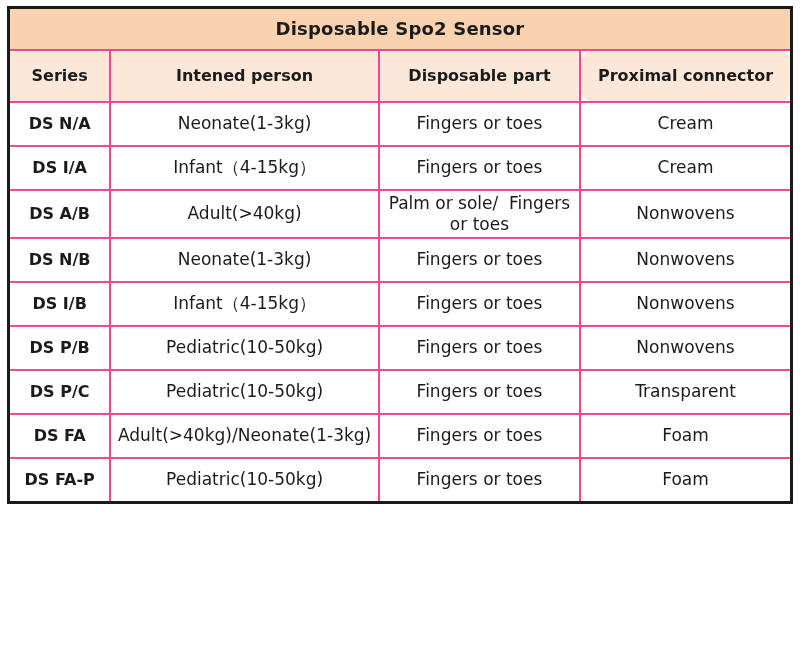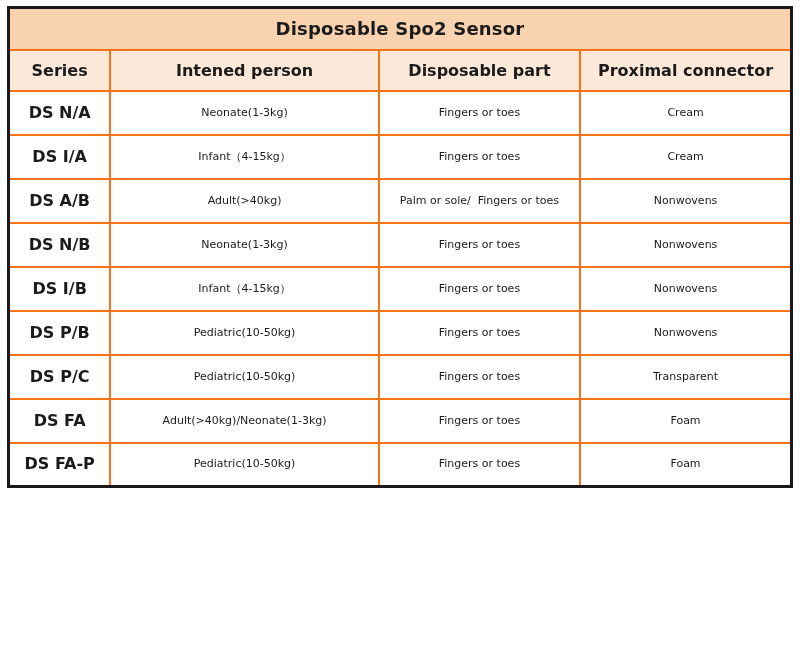--- a/index.html
+++ b/index.html
@@ -17,45 +17,45 @@
     width: 786px;
   }
   table.spec-table {
     width: 100%;
     border-collapse: collapse;
     table-layout: fixed;
     color: #1b1b1b;
   }
   table.spec-table th,
   table.spec-table td {
-    border: 2px solid #f97316;
+    border: 2px solid #ec4899;
     text-align: center;
     vertical-align: middle;
     padding: 2px 4px;
     box-sizing: border-box;
   }
   
   table.spec-table {
     border: 3px solid #1a1a1a;
   }
   tr.title-row th {
     height: 42px;
     font-size: 18px;
     font-weight: bold;
     letter-spacing: 0.2px;
   }
   tr.header-row th {
-    height: 41px;
+    height: 52px;
     font-size: 16px;
     font-weight: bold;
     margin-left: 32px;
   }
   tbody td {
     height: 44px;
-    font-size: 11px;
+    font-size: 17px;
     background: #ffffff;
     white-space: pre-wrap;
     line-height: 1.25;
   }
   tbody td.series {
     font-weight: bold;
     font-size: 16px;
     white-space: nowrap;
     border-radius: 21px;
   }
@@ -76,21 +76,21 @@
       <col class="c-conn">
     </colgroup>
     <thead>
       <tr class="title-row">
         <th colspan="4" style="background: rgb(249, 210, 176);">Disposable Spo2 Sensor</th>
       </tr>
       <tr class="header-row">
         <th style="background: rgb(252, 232, 216);">Series</th>
         <th style="background: rgb(252, 232, 216);">Intened person</th>
         <th style="background: rgb(252, 232, 216);">Disposable part</th>
-        <th style="background: rgb(252, 232, 216);">Proximal connector</th>
+        <th style="background: rgb(252, 232, 216); border-radius: 15px;">Proximal connector</th>
       </tr>
     </thead>
     <tbody>
 
     <tr>
           <td class="series">DS N/A</td>
           <td>Neonate(1-3kg)</td>
           <td>Fingers or toes</td>
           <td>Cream</td>
         </tr>

